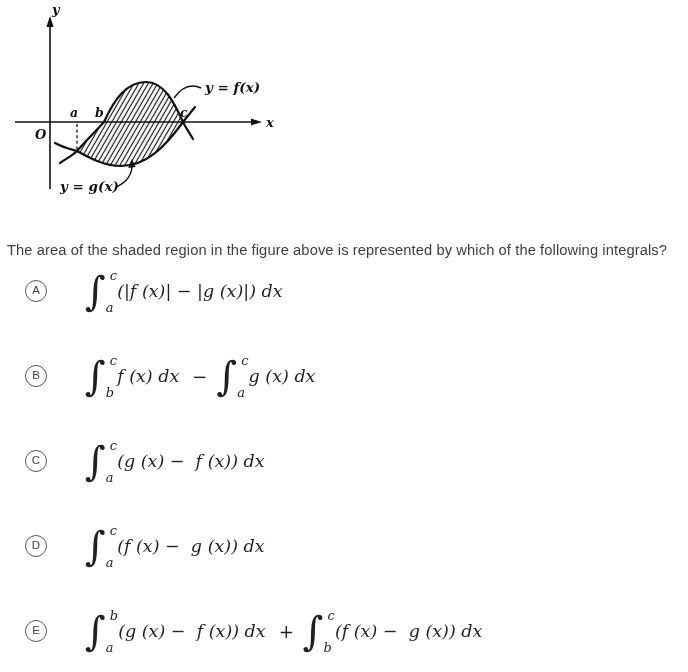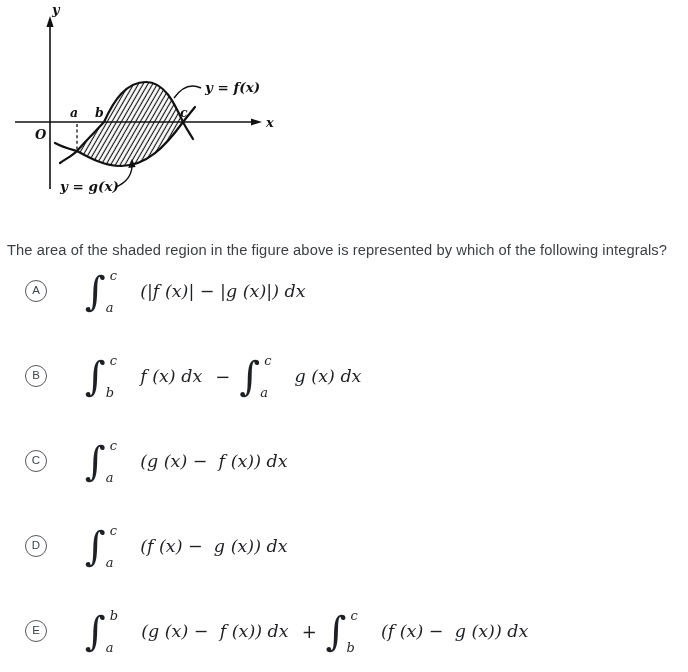--- a/index.html
+++ b/index.html
@@ -37,21 +37,21 @@
     white-space:pre;
   }
   .integral{display:flex;align-items:center;flex:none;}
   .int-sign{font:italic 40px/1.12 "DejaVu Serif",serif;}
   .int-lims{
     display:flex;flex-direction:column;justify-content:space-between;
     height:47px;font:italic 13px "DejaVu Serif",serif;
   }
   .int-hi{margin-left:4px;}
   .int-lo{margin-left:0px;}
-  .mtx{font:italic 17.5px "DejaVu Serif",serif;margin-left:23px;}
+  .mtx{font:italic 17.5px "DejaVu Serif",serif;margin-left:0;}
   .mop{font:normal 18px "DejaVu Serif",serif;margin:0 9px 0 13px;}
 </style>
 </head>
 <body>
 
 <svg id="figure" viewBox="0 0 290 210" xmlns="http://www.w3.org/2000/svg">
   <defs>
     <pattern id="hatch" width="4.1" height="8" patternUnits="userSpaceOnUse" patternTransform="rotate(30)">
       <line x1="2" y1="-1" x2="2" y2="9" stroke="#111" stroke-width="1.15"></line>
     </pattern>

